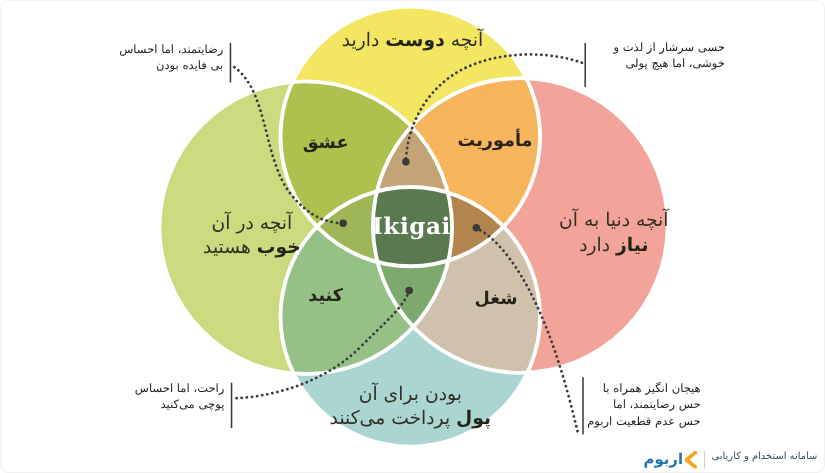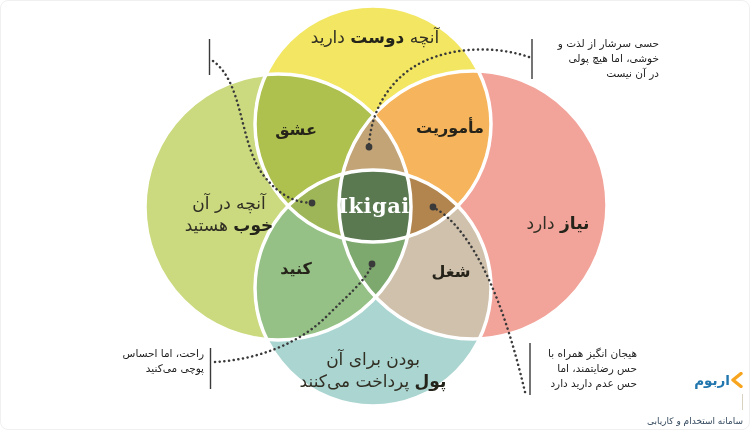--- a/index.html
+++ b/index.html
@@ -9,21 +9,21 @@
     font-family:"DejaVu Sans","Liberation Sans",sans-serif;
   }
   #venn-svg{position:absolute;left:0;top:0;}
   .txt{position:absolute;transform:translate(-50%,-50%);text-align:center;white-space:nowrap;}
   .circle-label{font-size:17px;color:#312f24;line-height:1.3;}
   .circle-label b{font-weight:bold;color:#25241a;}
   .region-label{font-size:16px;font-weight:bold;color:#26241a;}
   .ikigai-label{font-family:"DejaVu Serif","Liberation Serif",serif;font-size:21px;font-weight:bold;color:#ffffff;letter-spacing:.5px;}
   .annot{position:absolute;font-size:10.5px;color:#1e1e1e;line-height:1.45;text-align:right;direction:rtl;}
   .annot div{white-space:nowrap;}
-  #footer{position:absolute;right:6px;bottom:3px;display:flex;align-items:flex-end;gap:6px;direction:ltr;flex-direction:column;}
+  #footer{position:absolute;right:6px;bottom:3px;display:flex;align-items:flex-start;gap:6px;direction:ltr;}
   #brand{display:flex;align-items:center;gap:1px;}
   #brand-letters{font-size:13.5px;font-weight:bold;color:#2176ae;letter-spacing:.3px;}
   #footer-divider{width:1px;height:16px;background:#d8d2c0;}
   #footer-tagline{font-size:9px;color:#34495e;direction:rtl;}
 </style>
 </head>
 <body>
 
 <div id="canvas">
 
@@ -115,43 +115,46 @@
       <circle cx="368" cy="146" r="3.4" fill="#3a3a3a"></circle>
       <circle cx="371" cy="263" r="3.4" fill="#3a3a3a"></circle>
       <circle cx="432" cy="206" r="3.4" fill="#3a3a3a"></circle>
     </g>
   </svg>
 
   <div class="txt circle-label" dir="rtl" style="left:374px;top:36px;"><span>آنچه </span><b>دوست</b><span> دارید</span></div>
 
   <div class="txt circle-label" dir="rtl" style="left:228px;top:213px;"><span>آنچه در آن</span><br><b>خوب</b><span> هستید</span></div>
 
-  <div class="txt circle-label" dir="rtl" style="left:557px;top:211px;"><br><b>نیاز</b><span> دارد</span></div>
+  <div class="txt circle-label" dir="rtl" style="left:557px;top:211px;"><span>آنچه دنیا به آن</span><br><b>نیاز</b><span> دارد</span></div>
 
   <div class="txt circle-label" dir="rtl" style="left:372px;top:369px;"><span>بودن برای آن</span><br><b>پول</b><span> پرداخت می‌کنند</span></div>
 
   <div class="txt region-label" dir="rtl" style="left:295px;top:128px;">عشق</div>
   <div class="txt region-label" dir="rtl" style="left:449px;top:126px;">مأموریت</div>
   <div class="txt region-label" dir="rtl" style="left:295px;top:267px;">کنید</div>
   <div class="txt region-label" dir="rtl" style="left:450px;top:270px;">شغل</div>
   <div class="txt ikigai-label" style="left:373px;top:204px;">Ikigai</div>
 
+  <div class="annot" style="right:546px;top:37px;">
+    <div>رضایتمند، اما احساس</div>
+    <div>بی فایده بودن</div>
+  </div>
   <div class="annot" style="right:90px;top:35px;text-align:right;">
     <div>حسی سرشار از لذت و</div>
     <div>خوشی، اما هیچ پولی</div>
-    <div>در آن نیست</div>
   </div>
   <div class="annot" style="right:545px;top:345px;text-align:right;">
     <div>راحت، اما احساس</div>
     <div>پوچی می‌کنید</div>
   </div>
   <div class="annot" style="right:112px;top:345px;">
     <div>هیجان انگیز همراه با</div>
     <div>حس رضایتمند، اما</div>
-    <div>حس عدم دارید دارد</div>
+    <div>حس عدم قطعیت اربوم</div>
   </div>
 
   <div id="footer">
     <div id="brand">
       <span id="brand-letters" dir="rtl">اربوم</span>
       <svg width="12" height="16" viewBox="0 0 12 16">
         <polyline points="10,1.5 2,8 10,14.5" fill="none" stroke-width="3.4" stroke-linecap="round" stroke-linejoin="round" stroke="#f7a51f"></polyline>
       </svg>
     </div>
     <div id="footer-divider"></div>

